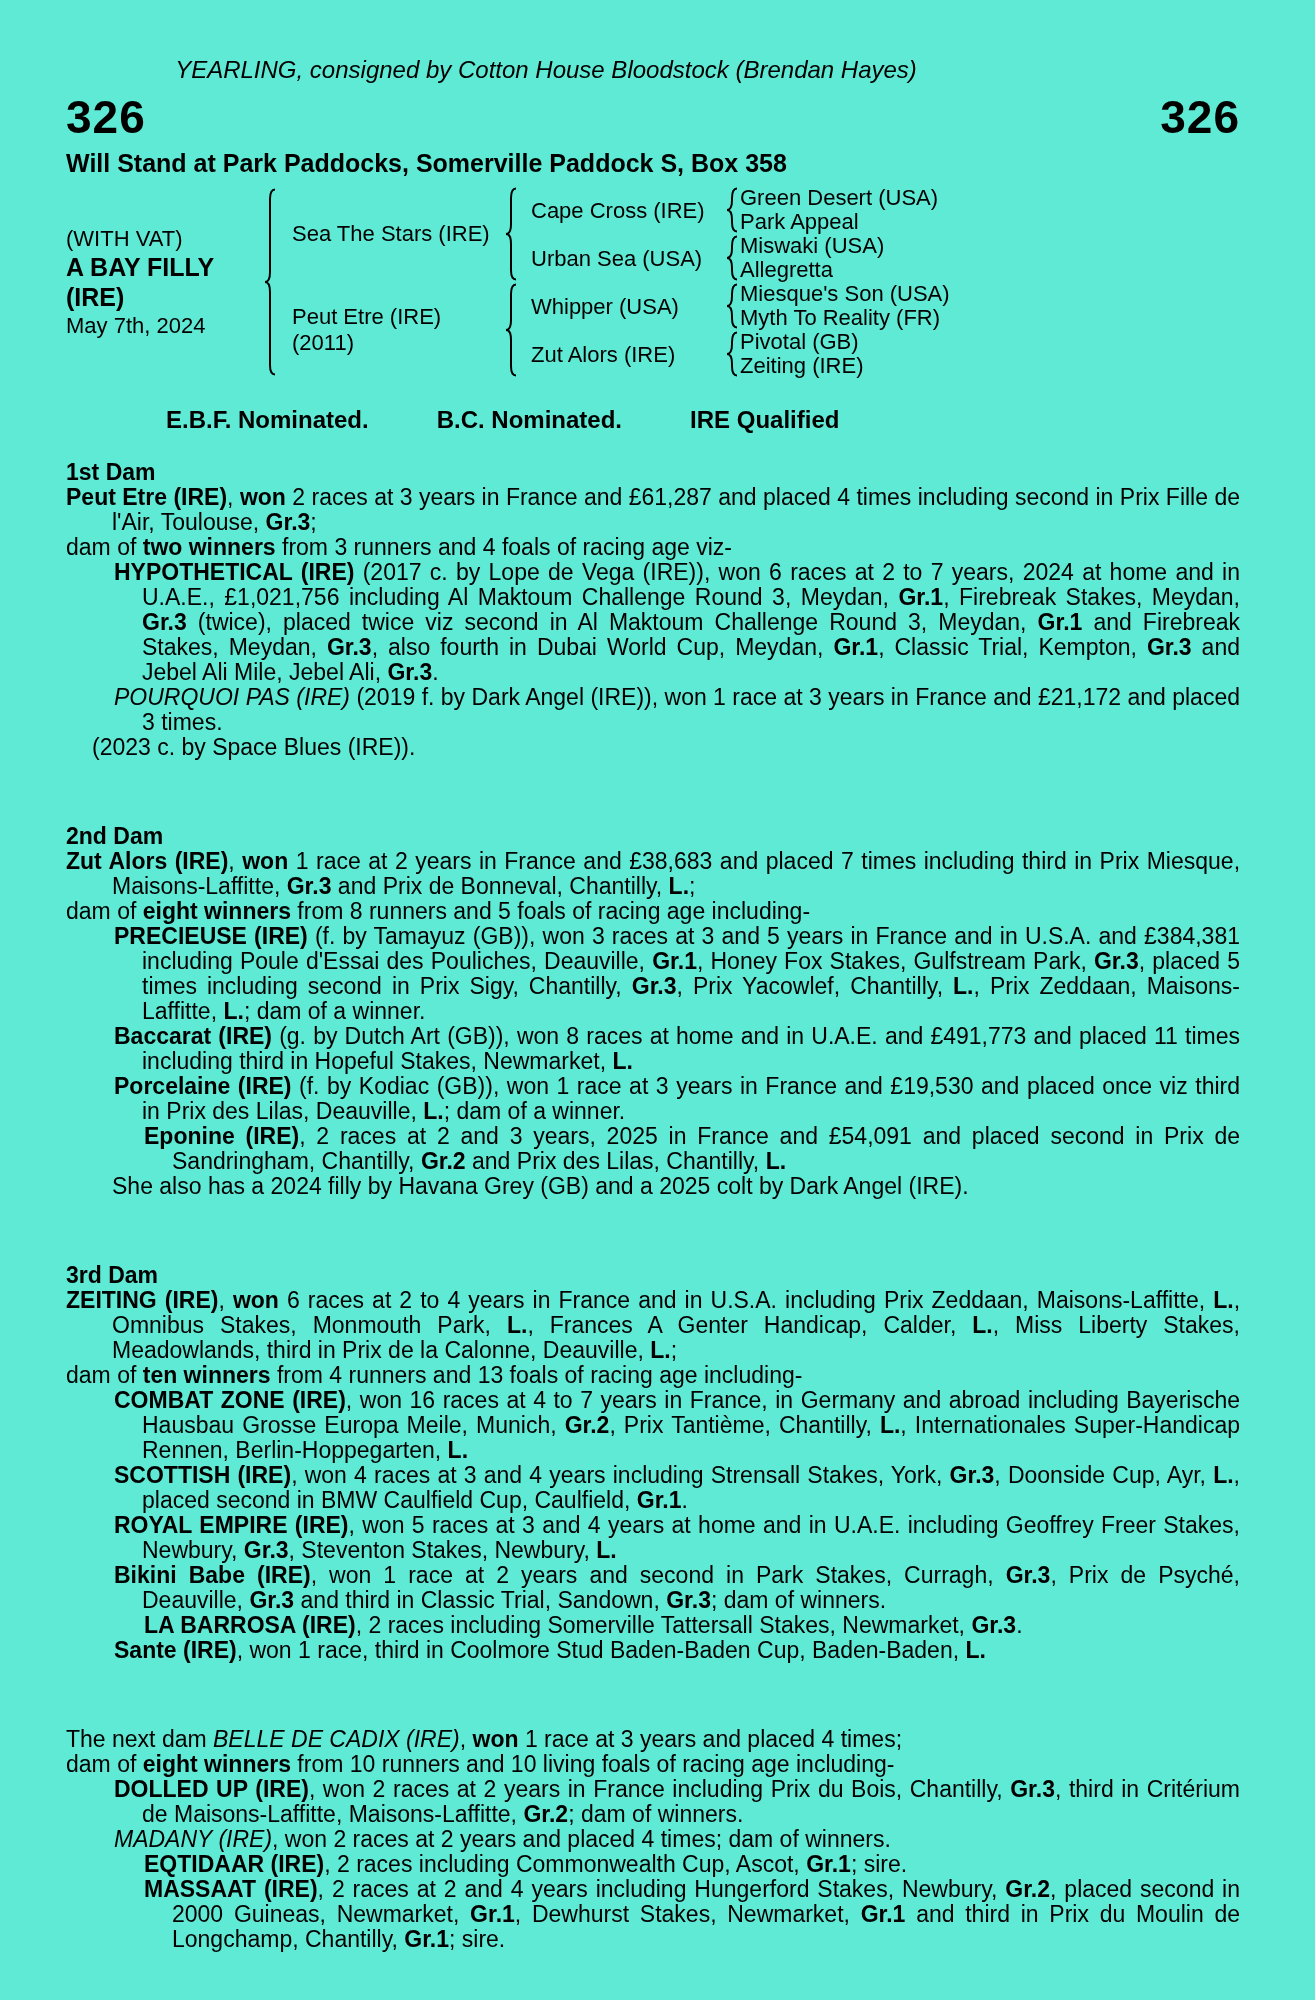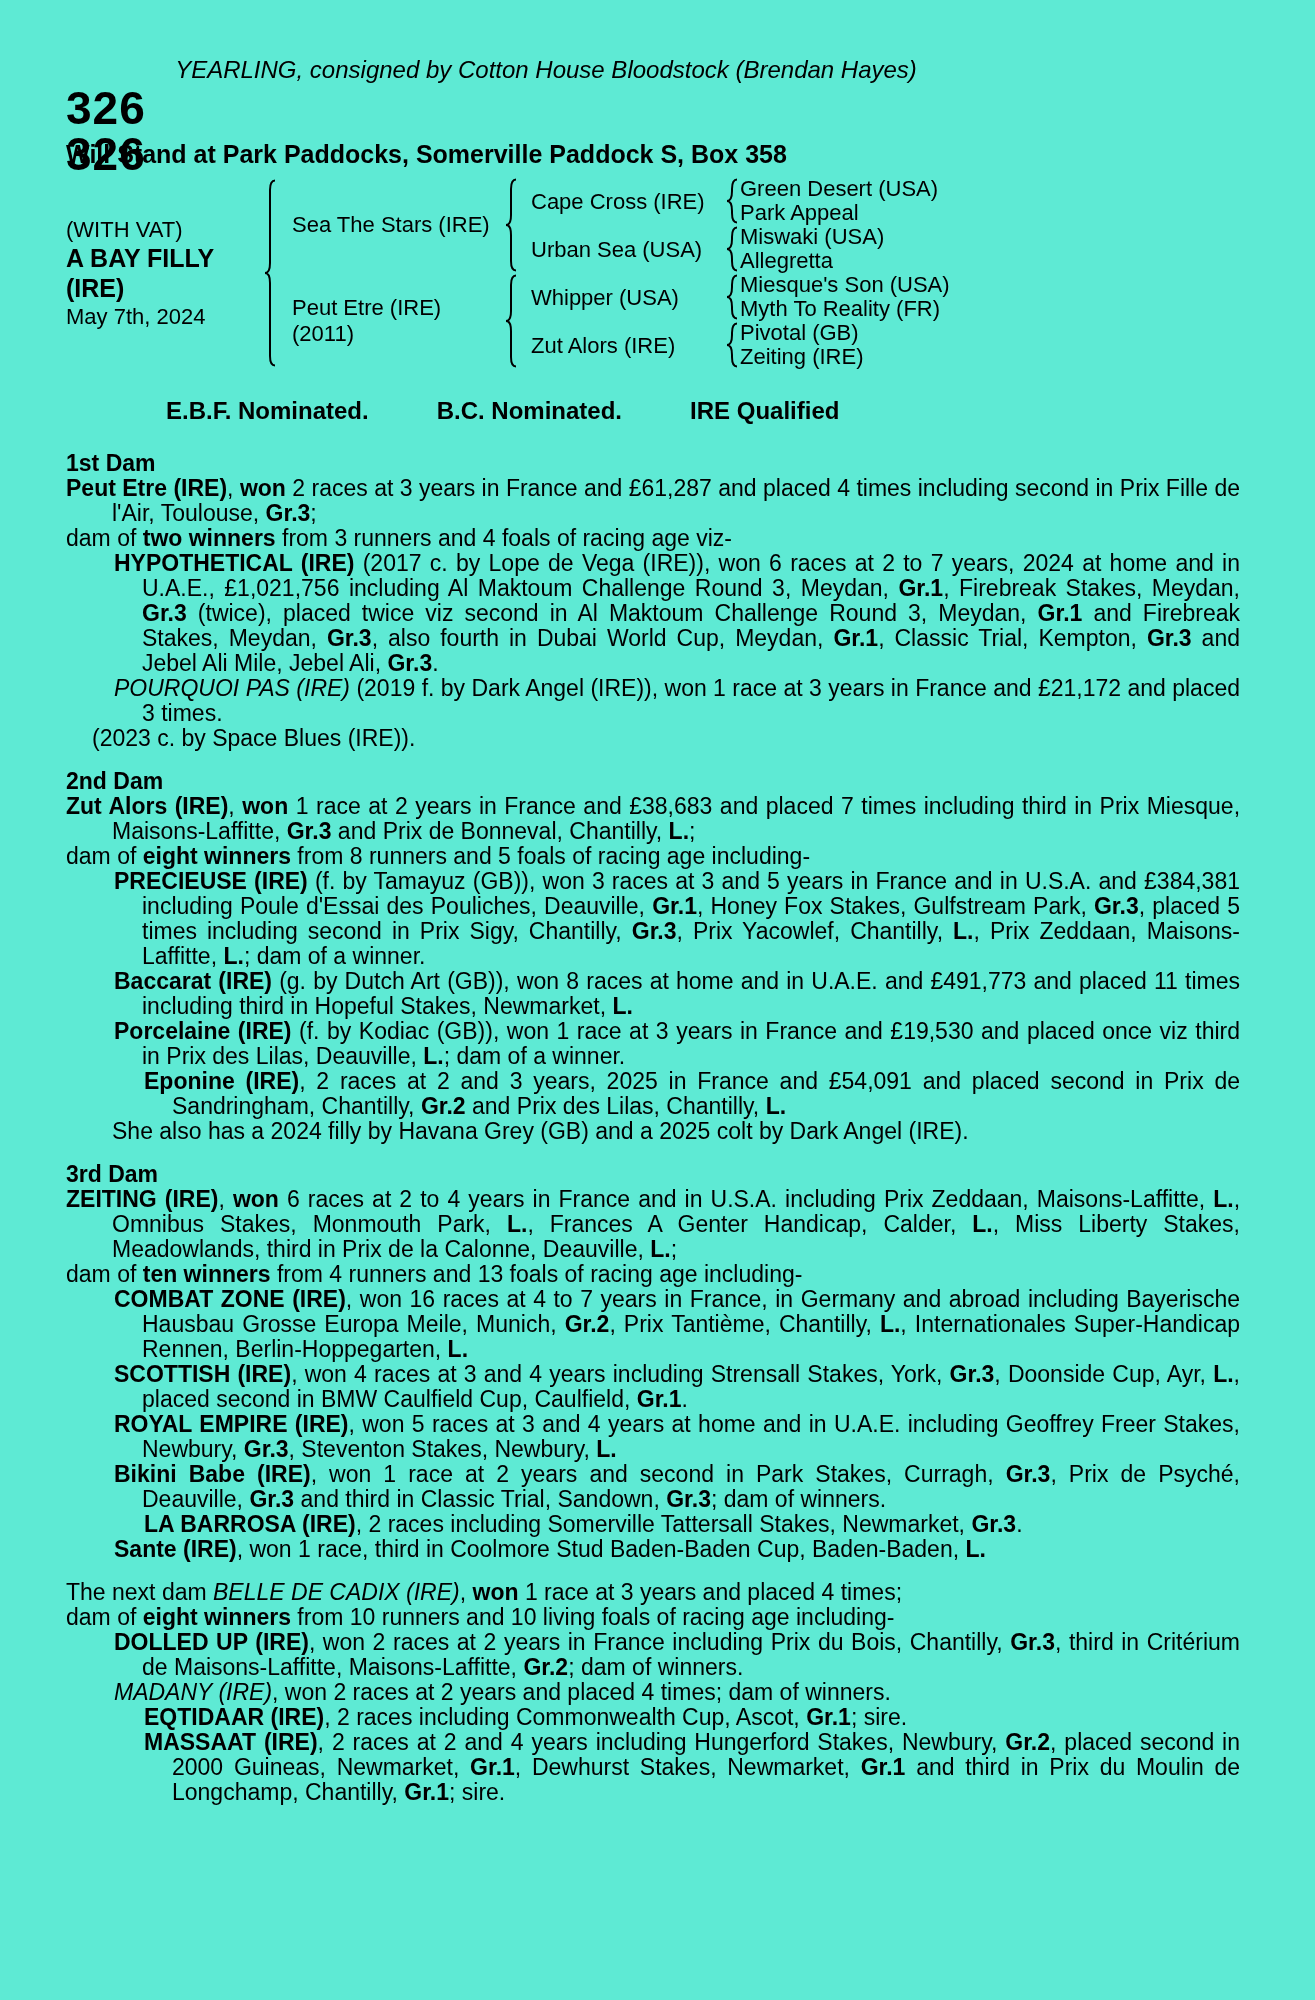--- a/index.html
+++ b/index.html
@@ -8,42 +8,42 @@
     width:1315px;height:2000px;
     box-sizing:border-box;
     padding:56px 75px 0 66px;
     background:#5eead4;color:#000;
     font-family:"Liberation Sans", sans-serif;
     font-size:23px;
     overflow:hidden;
   }
   
   .consignor{width:960px;text-align:center;font-style:italic;font-size:24px;line-height:28px;}
-  .lot-row{display:flex;justify-content:space-between;align-items:flex-start;height:50px;margin-top:1px;flex-direction:column;}
+  .lot-row{display:flex;justify-content:space-between;align-items:flex-start;height:50px;margin-top:10px;}
   .lot{font-size:46px;font-weight:bold;line-height:46px;letter-spacing:1px;}
   .stand{font-size:25px;font-weight:bold;line-height:30px;margin-top:4px;}
   
   .pedigree{display:flex;align-items:center;margin-top:8px;}
   .ped-col{display:flex;flex-direction:column;justify-content:center;}
   .ped-group{display:flex;align-items:center;}
   .ped-left{width:196px;}
   .ped-left .vat{font-size:22px;line-height:27px;}
   .ped-left .subject-name{font-size:25px;font-weight:bold;line-height:30px;}
   .ped-left .foaled{font-size:22px;line-height:27px;}
   .parent-cell{width:225px;padding-left:14px;box-sizing:border-box;font-size:22px;line-height:26px;}
   .gp-cell{width:205px;padding-left:12px;box-sizing:border-box;font-size:22px;line-height:25px;}
   .ggp-col{display:flex;flex-direction:column;}
   .ggp{height:24px;display:flex;align-items:center;font-size:22px;white-space:nowrap;}
   .brace{width:16px;display:flex;align-items:center;justify-content:center;flex:0 0 16px;}
   
   .noms{display:flex;gap:68px;padding-left:100px;margin-top:28px;margin-bottom:26px;
         font-size:24px;font-weight:bold;line-height:28px;}
   
   .sections{width:1174px;}
-  .section{margin-top:18px;}
+  .section{margin-top:64px;}
   .section:first-child{margin-top:0;}
   p{margin:0;}
   .sec-heading{font-weight:bold;line-height:25px;font-size:23px;}
   .para{text-align:justify;line-height:25px;font-size:23px;}
   .k-dam{padding-left:46px;text-indent:-46px;}
   .k-flat{padding-left:0;}
   .k-prog1{padding-left:76px;text-indent:-28px;}
   .k-prog2{padding-left:106px;text-indent:-28px;}
   .k-note{padding-left:26px;}
   .k-also{padding-left:46px;}

